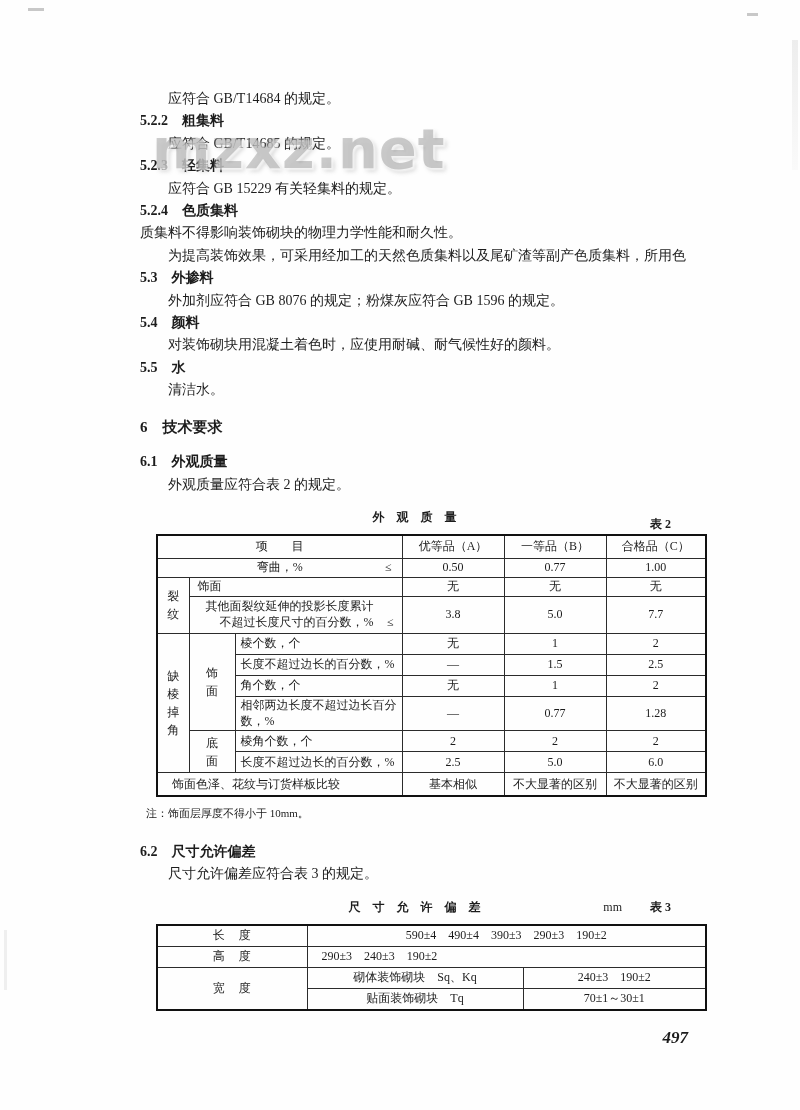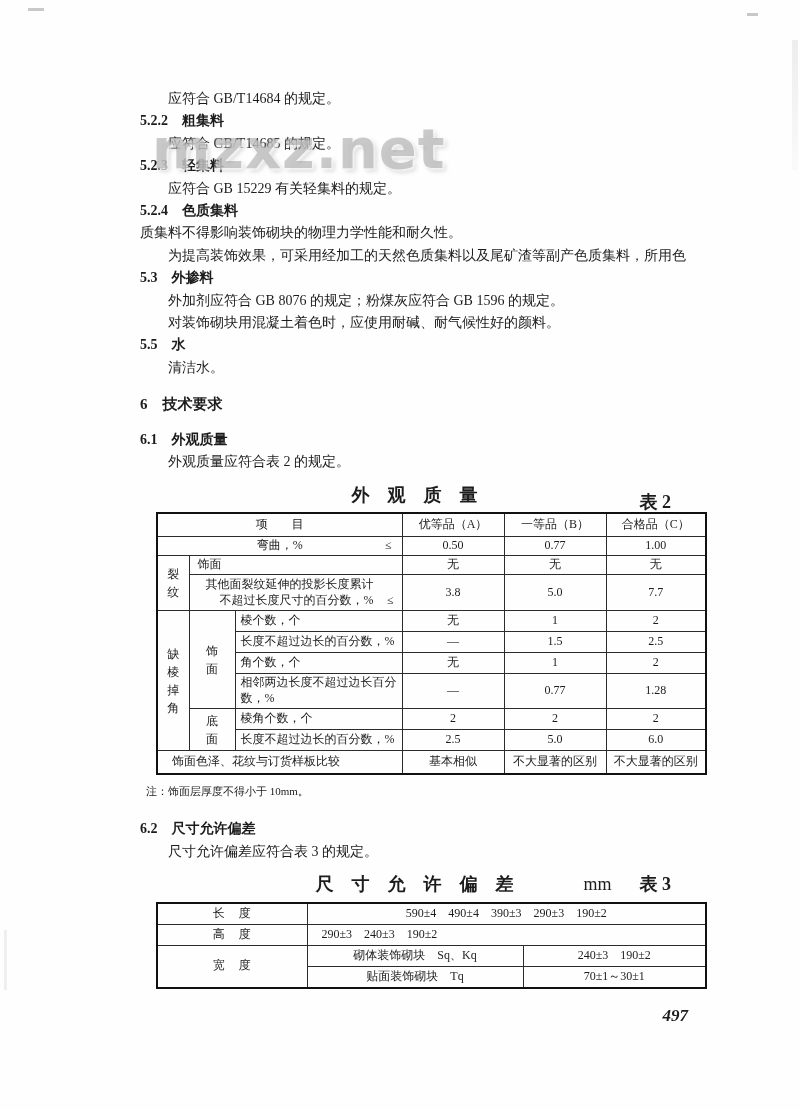--- a/index.html
+++ b/index.html
@@ -26,21 +26,21 @@
     text-shadow:2px 2px 2px rgba(255,255,255,0.7), 3px 3px 4px rgba(110,110,110,0.30);
     pointer-events:none;
   }
 
   .content { position:absolute; left:140px; top:88px; width:554px; z-index:1; font-size:14px; line-height:22.4px; }
   .line.indent { padding-left:28px; }
   .line.flush  { padding-left:0; }
   .line.heading { font-weight:bold; }
   .line.chapter { font-weight:bold; font-size:15px; margin:14px 0 13px 0; }
 
-  .tbl-title-row { position:relative; text-align:center; font-weight:bold; font-size:18px; margin:10px 0 6px 0; width:549px; }
+  .tbl-title-row { position:relative; text-align:center; font-weight:bold; font-size:12px; margin:10px 0 6px 0; width:549px; }
   .tbl-label { position:absolute; right:18px; top:7px; font-weight:bold; }
   .tbl-right { position:absolute; right:18px; top:0; }
   .tbl-right .unit { font-weight:normal; margin-right:28px;text-align:center; }
 
   table { border-collapse:collapse; table-layout:fixed; width:549px; margin-left:16px; font-size:12px; }
   table { border:2px solid #111; }
   td { border:1px solid #2b2b2b; padding:1px 4px; text-align:center; vertical-align:middle; line-height:1.32; }
   .th-row td { height:20px; }
   td.item { text-align:left; padding-left:5px; height:18px; }
   td.face-h { text-align:left; padding-left:8px; height:16px; }
@@ -74,20 +74,21 @@
     <div class="line indent">应符合 GB/T14684 的规定。</div>
     <div class="line heading">5.2.2　粗集料</div>
     <div class="line indent">应符合 GB/T14685 的规定。</div>
     <div class="line heading">5.2.3　轻集料</div>
     <div class="line indent">应符合 GB 15229 有关轻集料的规定。</div>
     <div class="line heading">5.2.4　色质集料</div>
     <div class="line flush">质集料不得影响装饰砌块的物理力学性能和耐久性。</div>
     <div class="line indent">为提高装饰效果，可采用经加工的天然色质集料以及尾矿渣等副产色质集料，所用色</div>
     <div class="line heading">5.3　外掺料</div>
     <div class="line indent">外加剂应符合 GB 8076 的规定；粉煤灰应符合 GB 1596 的规定。</div>
+    <div class="line heading">5.4　颜料</div>
     <div class="line indent">对装饰砌块用混凝土着色时，应使用耐碱、耐气候性好的颜料。</div>
     <div class="line heading">5.5　水</div>
     <div class="line indent">清洁水。</div>
     <div class="line chapter">6　技术要求</div>
     <div class="line heading">6.1　外观质量</div>
     <div class="line indent">外观质量应符合表 2 的规定。</div>
 
     <div class="tbl-title-row">
       <span class="tbl-title">外　观　质　量</span>
       <span class="tbl-label">表 2</span>

